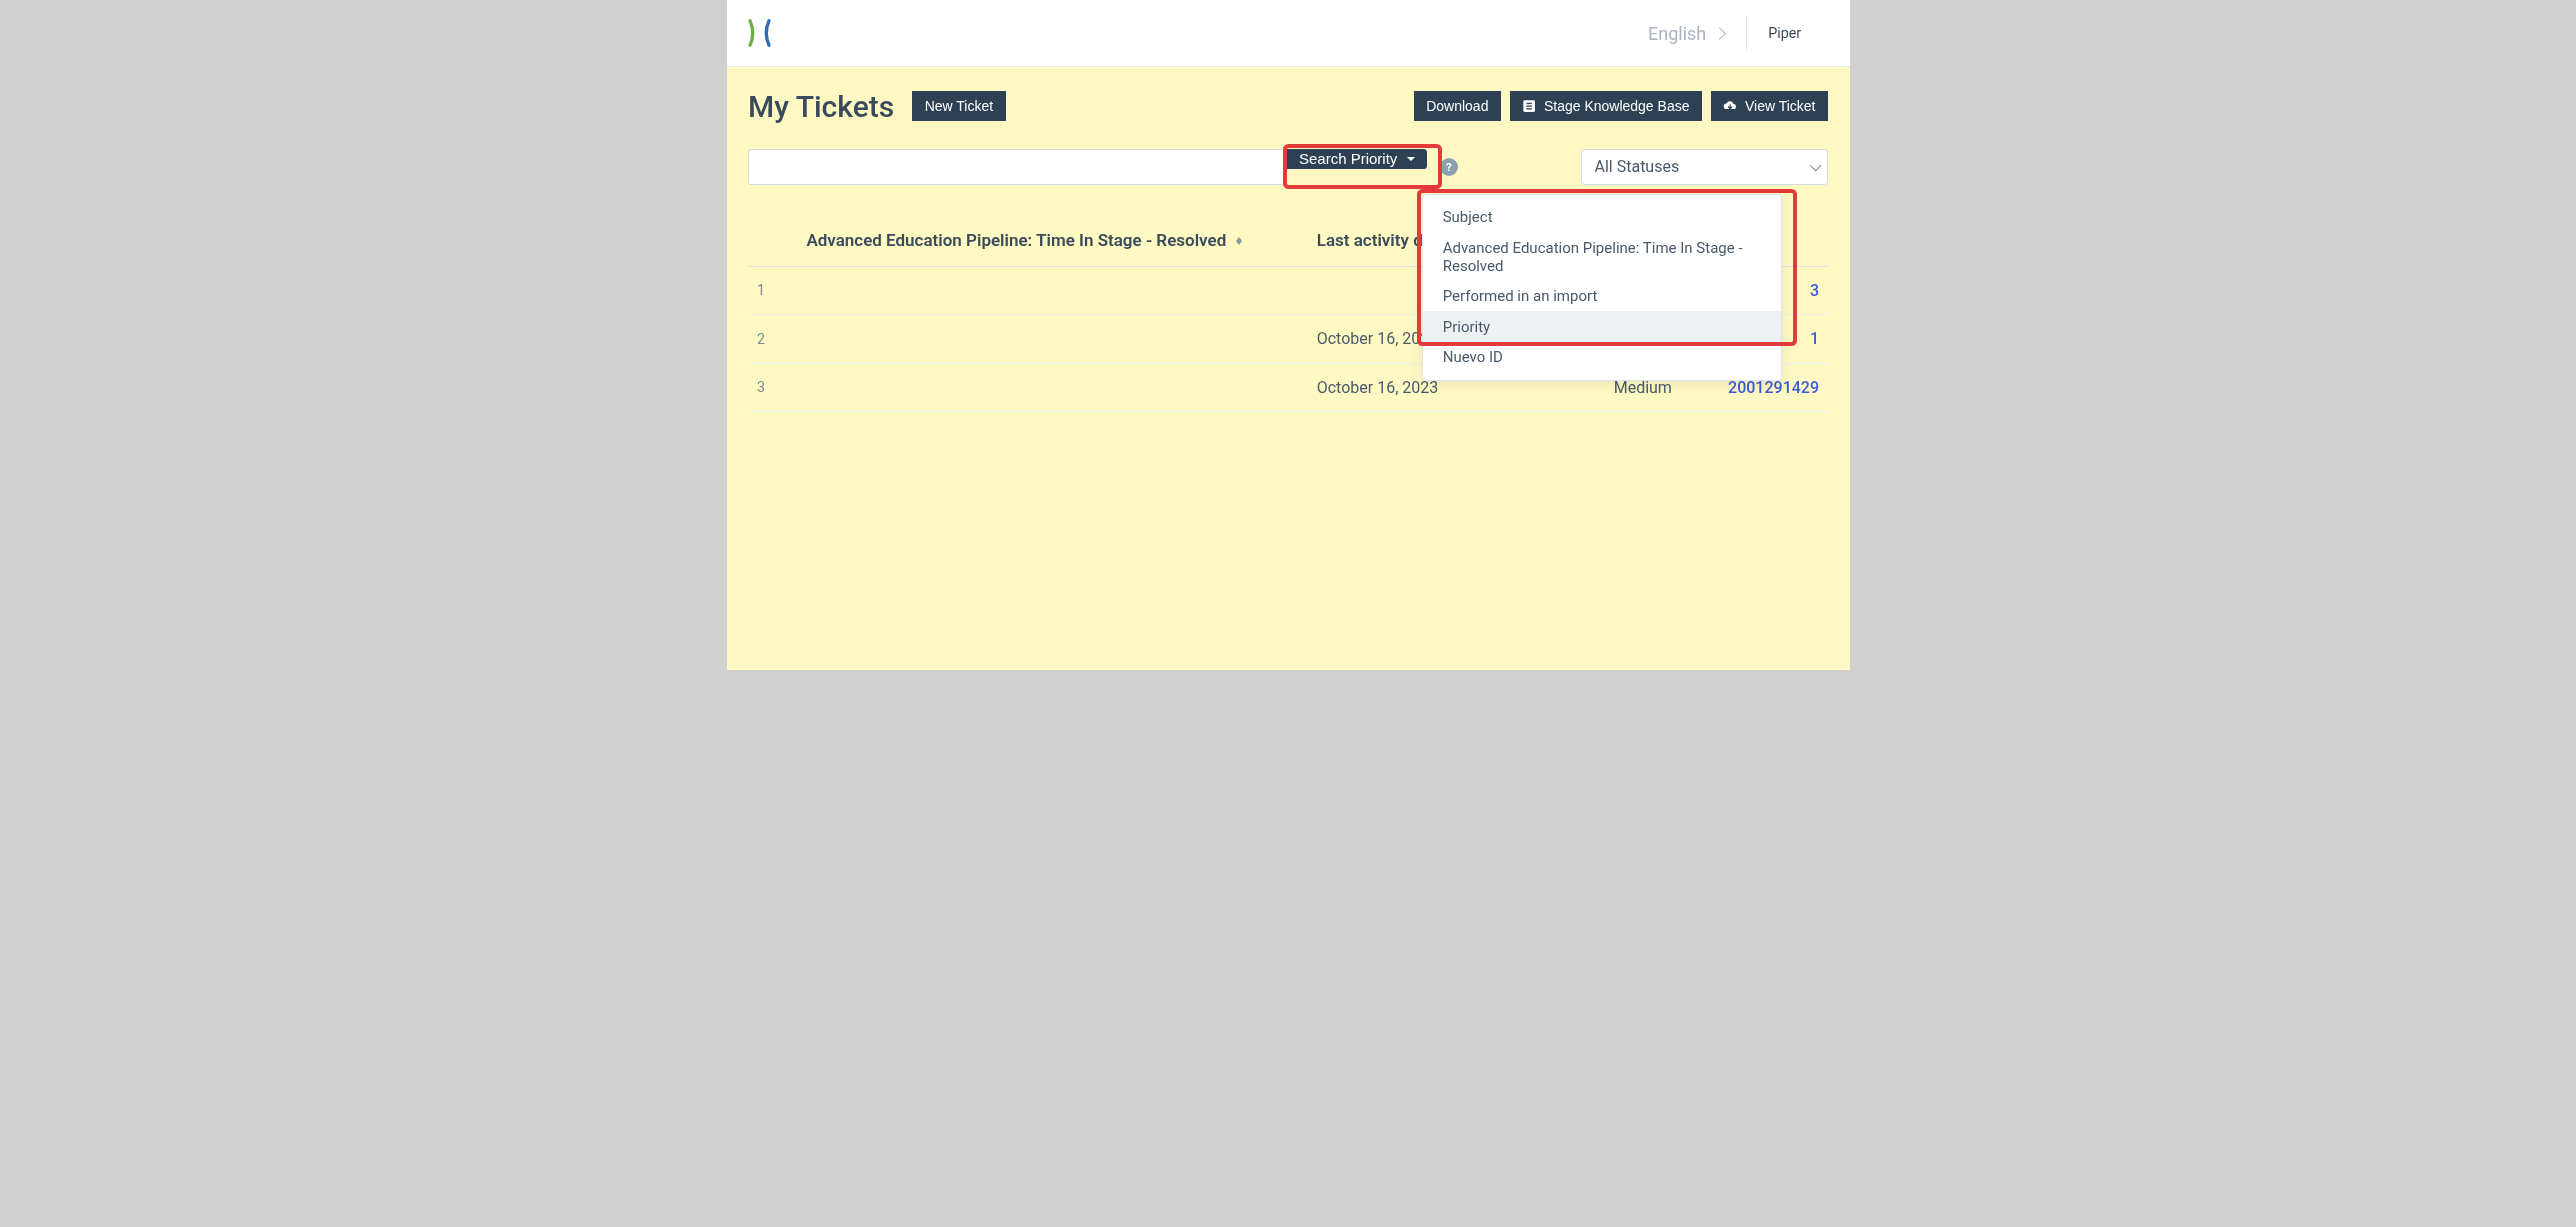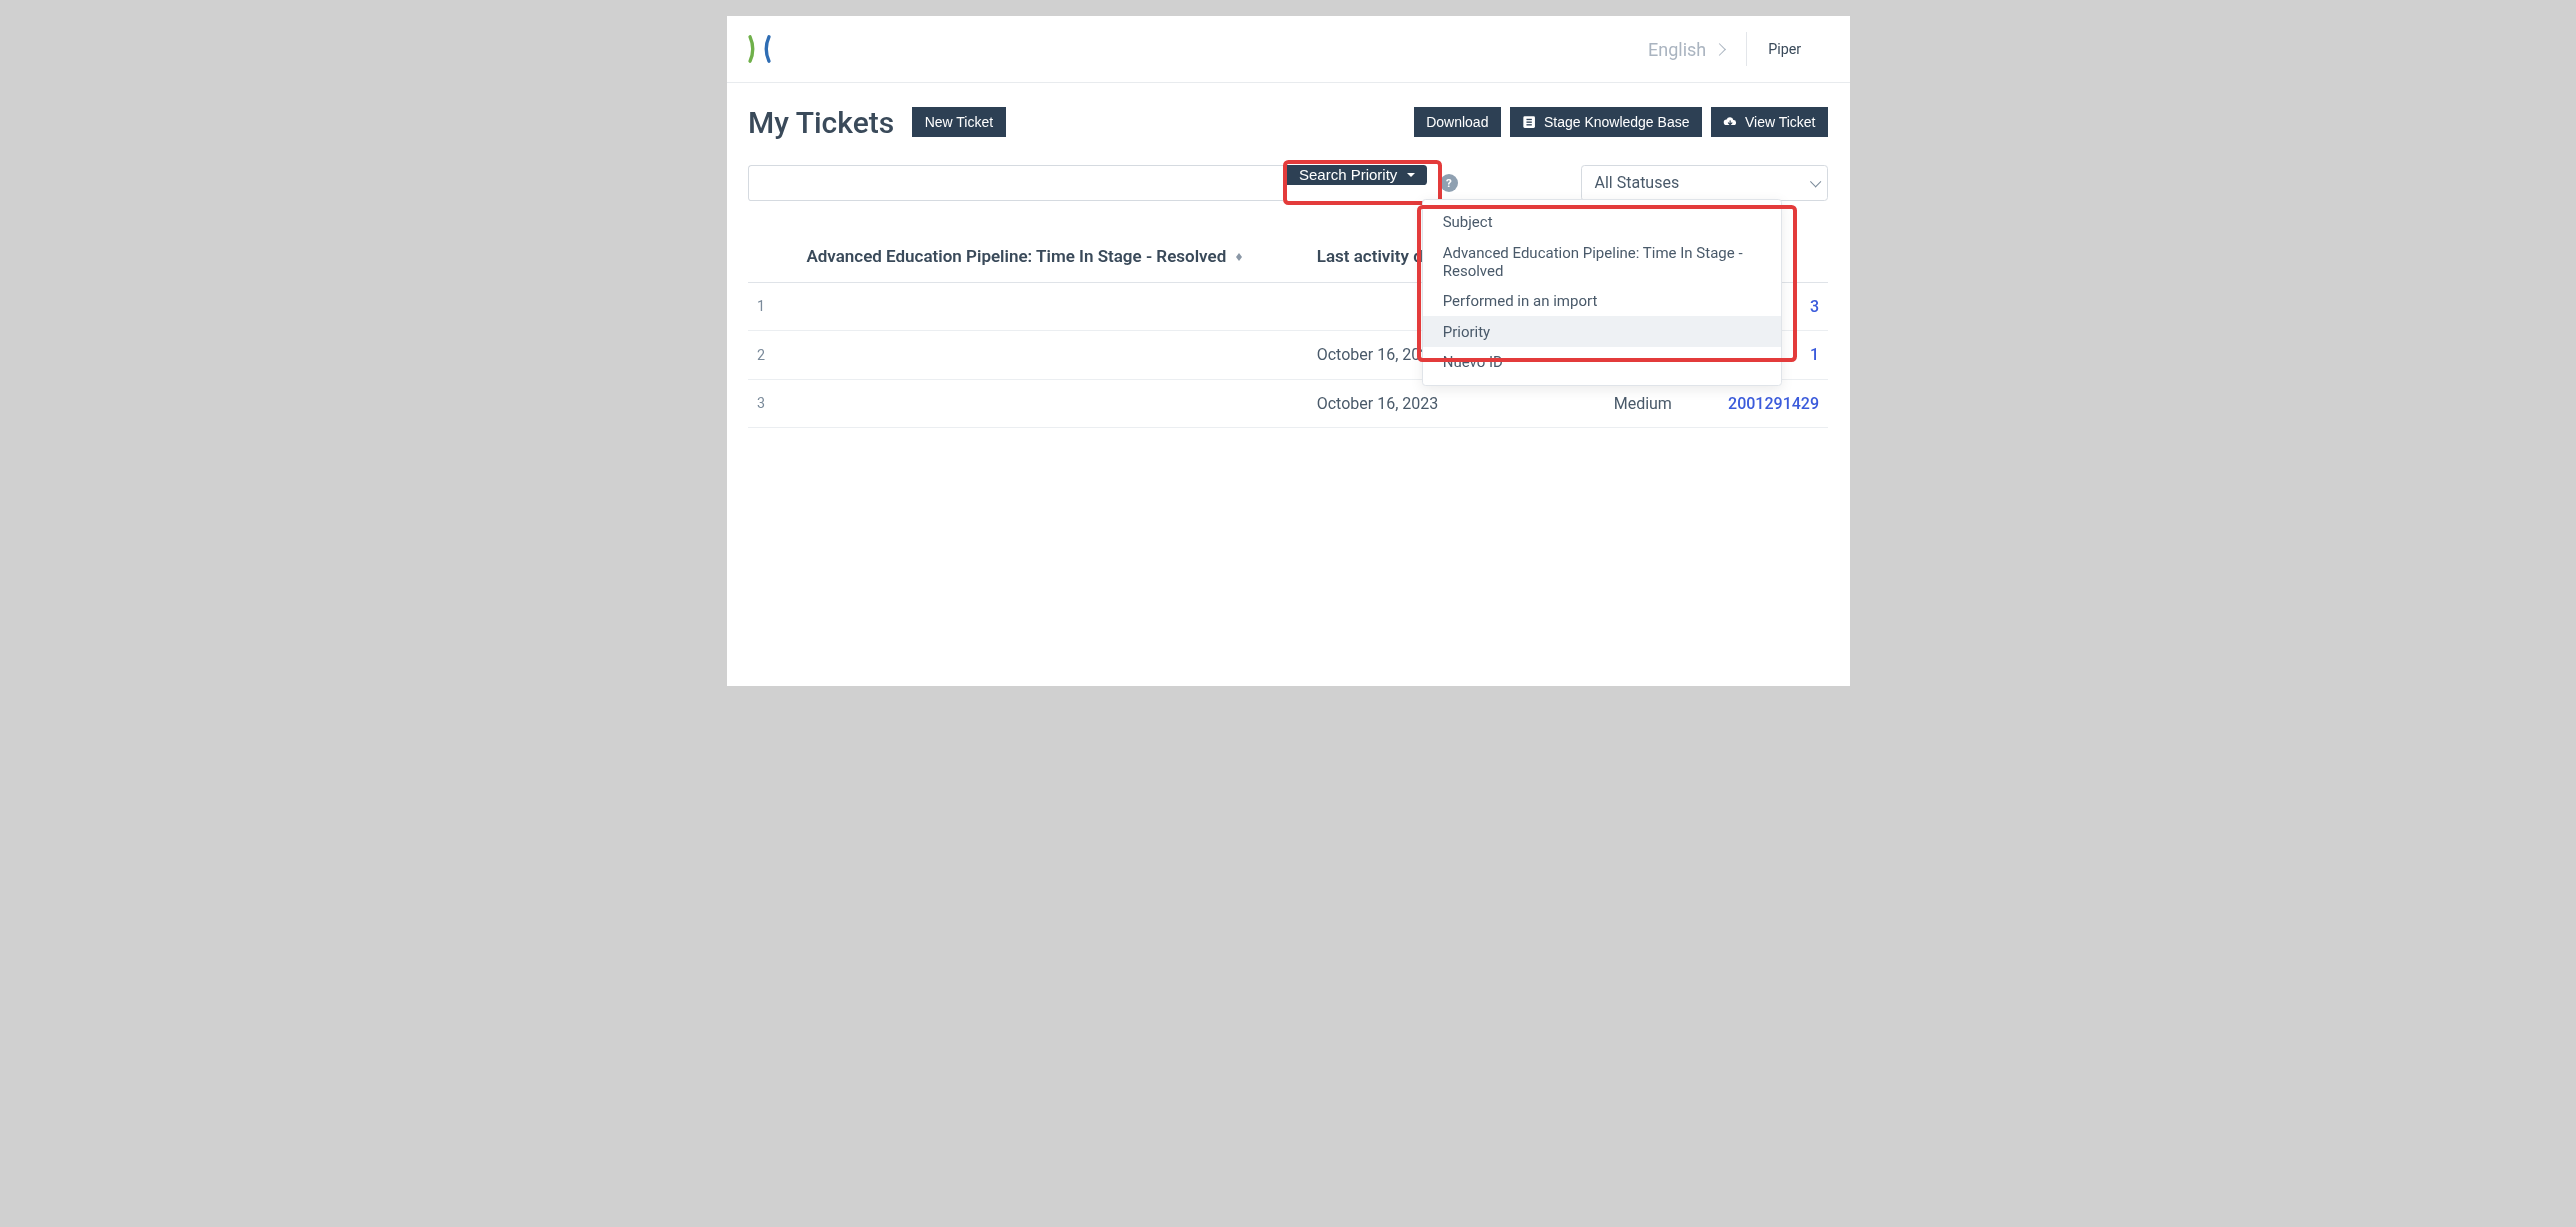--- a/index.html
+++ b/index.html
@@ -8,22 +8,22 @@
       box-sizing: border-box;
     }
     body {
       font-family: -apple-system, BlinkMacSystemFont, "Segoe UI", Roboto, Helvetica, Arial, sans-serif;
       background: #d0d0d0;
       color: #3a4a5a;
       font-size: 14.3px;
     }
     .app-frame {
       max-width: 1123px;
-      margin: 16px auto;
-      background: #ffffff;
+      margin: 0 auto;
+      background: #fef9c3;
       min-height: 670px;
     }
     
     .header {
       background: #fff;
       border-bottom: 0.9px solid #e8ebee;
       padding: 14.3px 19.7px;
       display: flex;
       align-items: center;
       justify-content: space-between;
@@ -239,21 +239,21 @@
     
     .dropdown-panel {
       position: absolute;
       background: #fff;
       border: 0.9px solid #e0e4e9;
       border-radius: 3.6px;
       box-shadow: 0 3.6px 12.5px rgba(0,0,0,0.08);
       padding: 7.2px 0;
       z-index: 5;
       width: 360px;
-      top: 34px;
+      top: 45px;
       left: 674px;
     }
     .dropdown-panel .item {
       padding: 6.3px 19.7px;
       font-size: 15px;
       color: #4a5a6a;
       cursor: pointer;
     }
     .dropdown-panel .item.active {
       background: #eef1f4;

